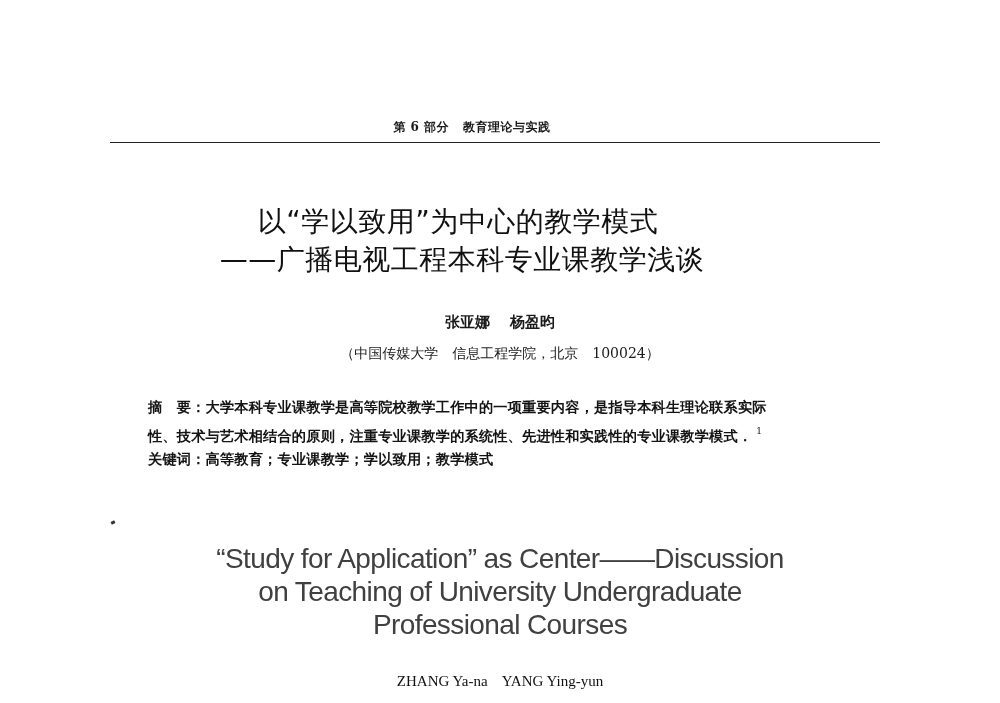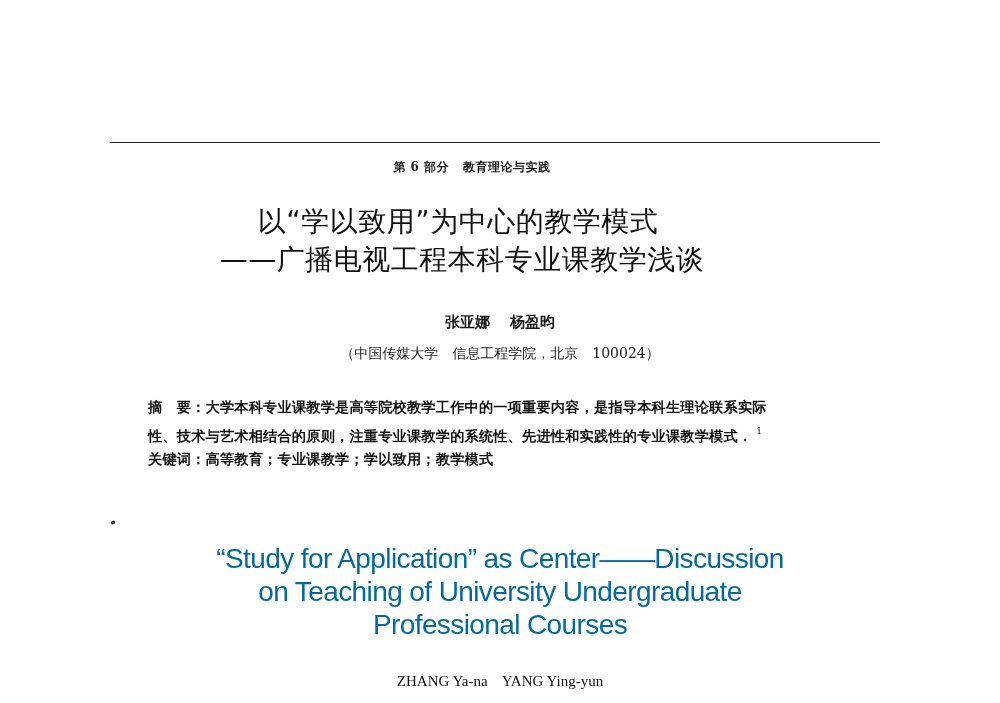--- a/index.html
+++ b/index.html
@@ -19,21 +19,20 @@
       position: absolute;
       left: 0;
       width: 944px;
       top: 119px;
       text-align: center;
       font-family: "DejaVu Serif", serif;
       font-size: 12px;
       font-weight: bold;
       letter-spacing: 0.5px;
       color: #1a1a1a;
-      margin-top: 40px;
     }
     .running-header .gap { display: inline-block; width: 14px; }
     .header-rule {
       position: absolute;
       left: 110px;
       top: 142px;
       width: 770px;
       height: 0;
       border-top: 1.6px solid #222;
     }
@@ -101,21 +100,21 @@
     }
     .en-title {
       position: absolute;
       left: 0;
       width: 1000px;
       top: 542px;
       text-align: center;
       font-family: "Liberation Sans", sans-serif;
       font-size: 28px;
       line-height: 33px;
-      color: #0369a1;
+      color: #404040;
       letter-spacing: -0.6px;
     }
     .en-title .line { display: block; }
     .en-authors {
       position: absolute;
       left: 0;
       width: 1000px;
       top: 673px;
       text-align: center;
       font-family: "Liberation Serif", serif;

